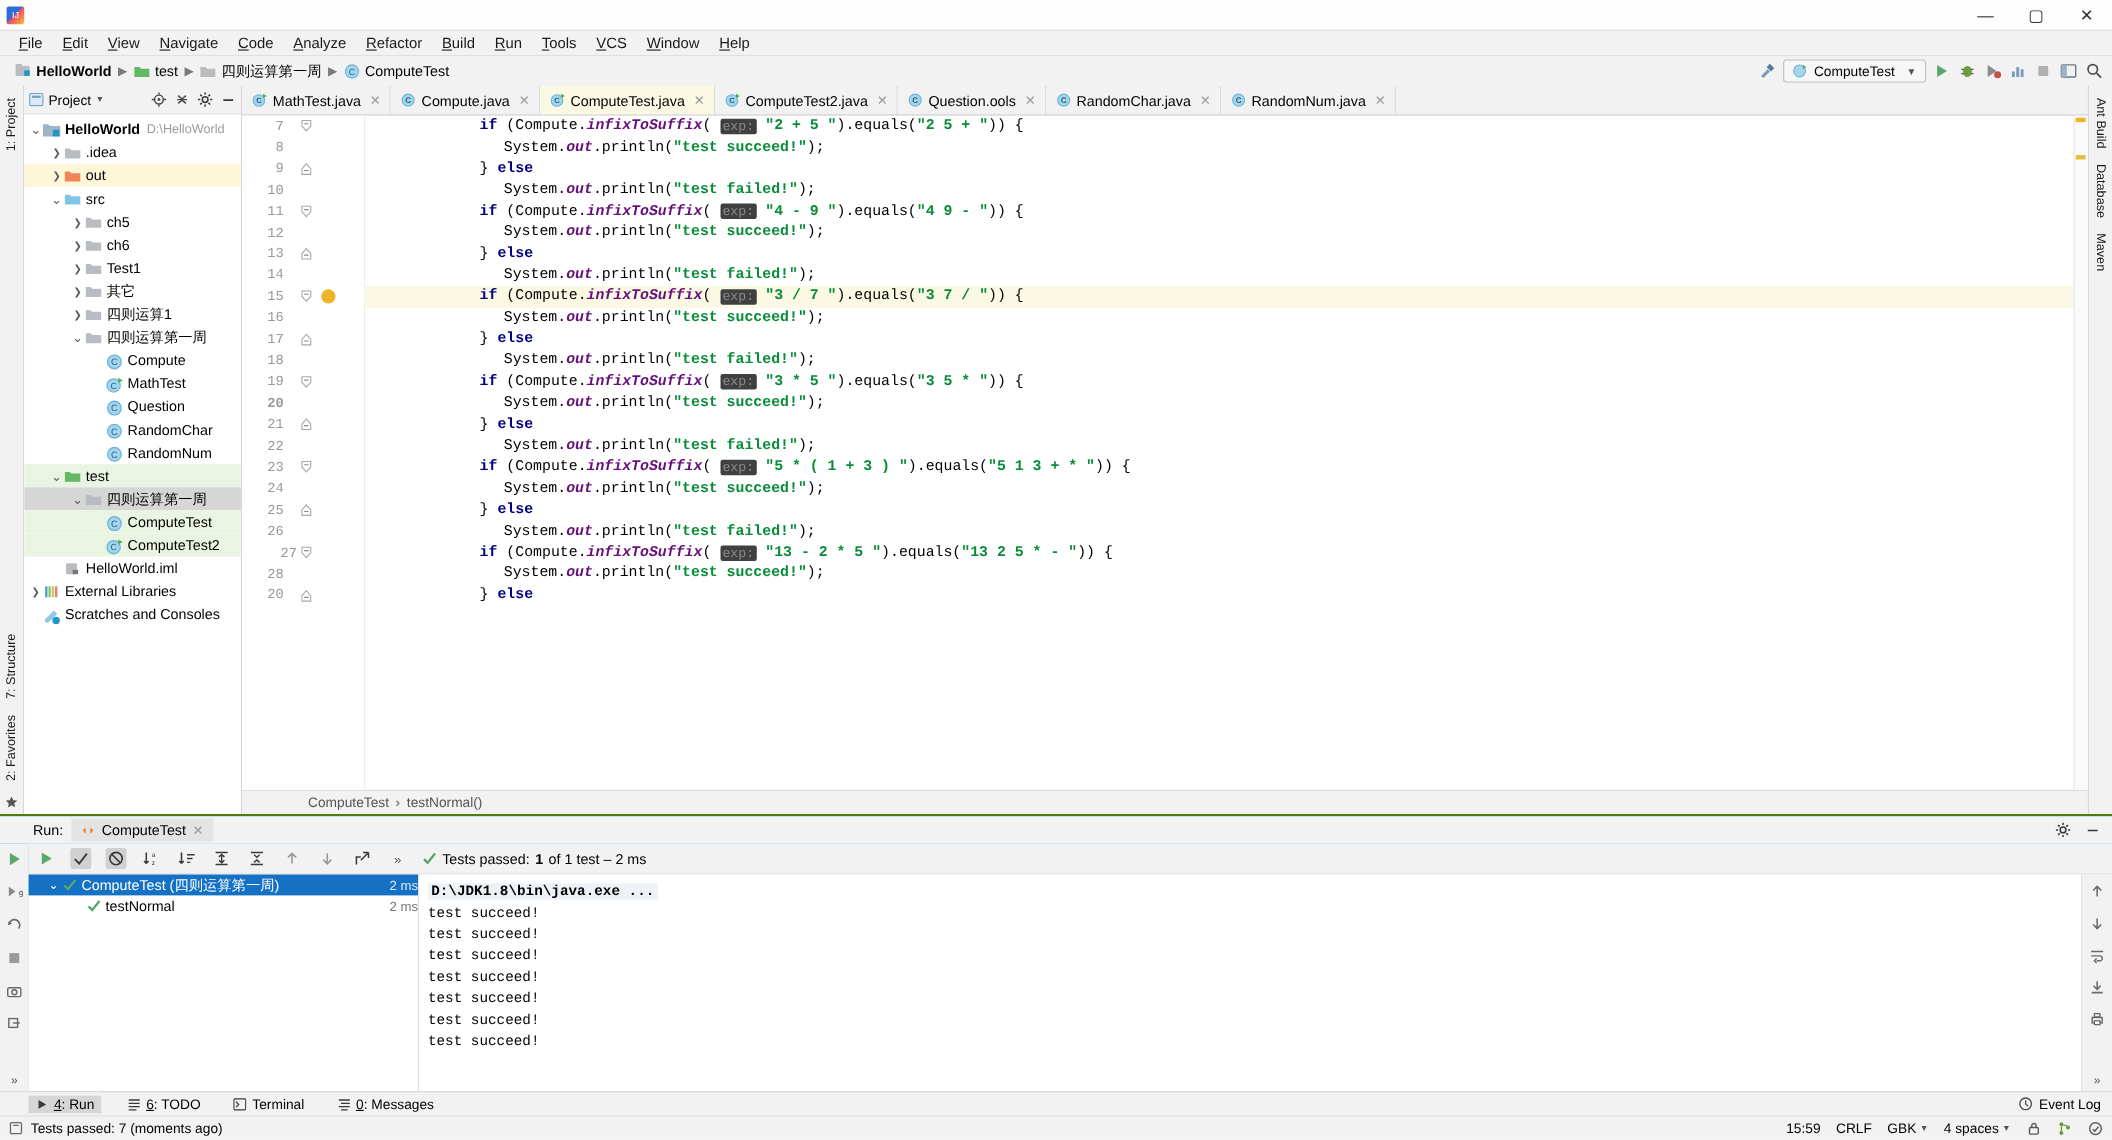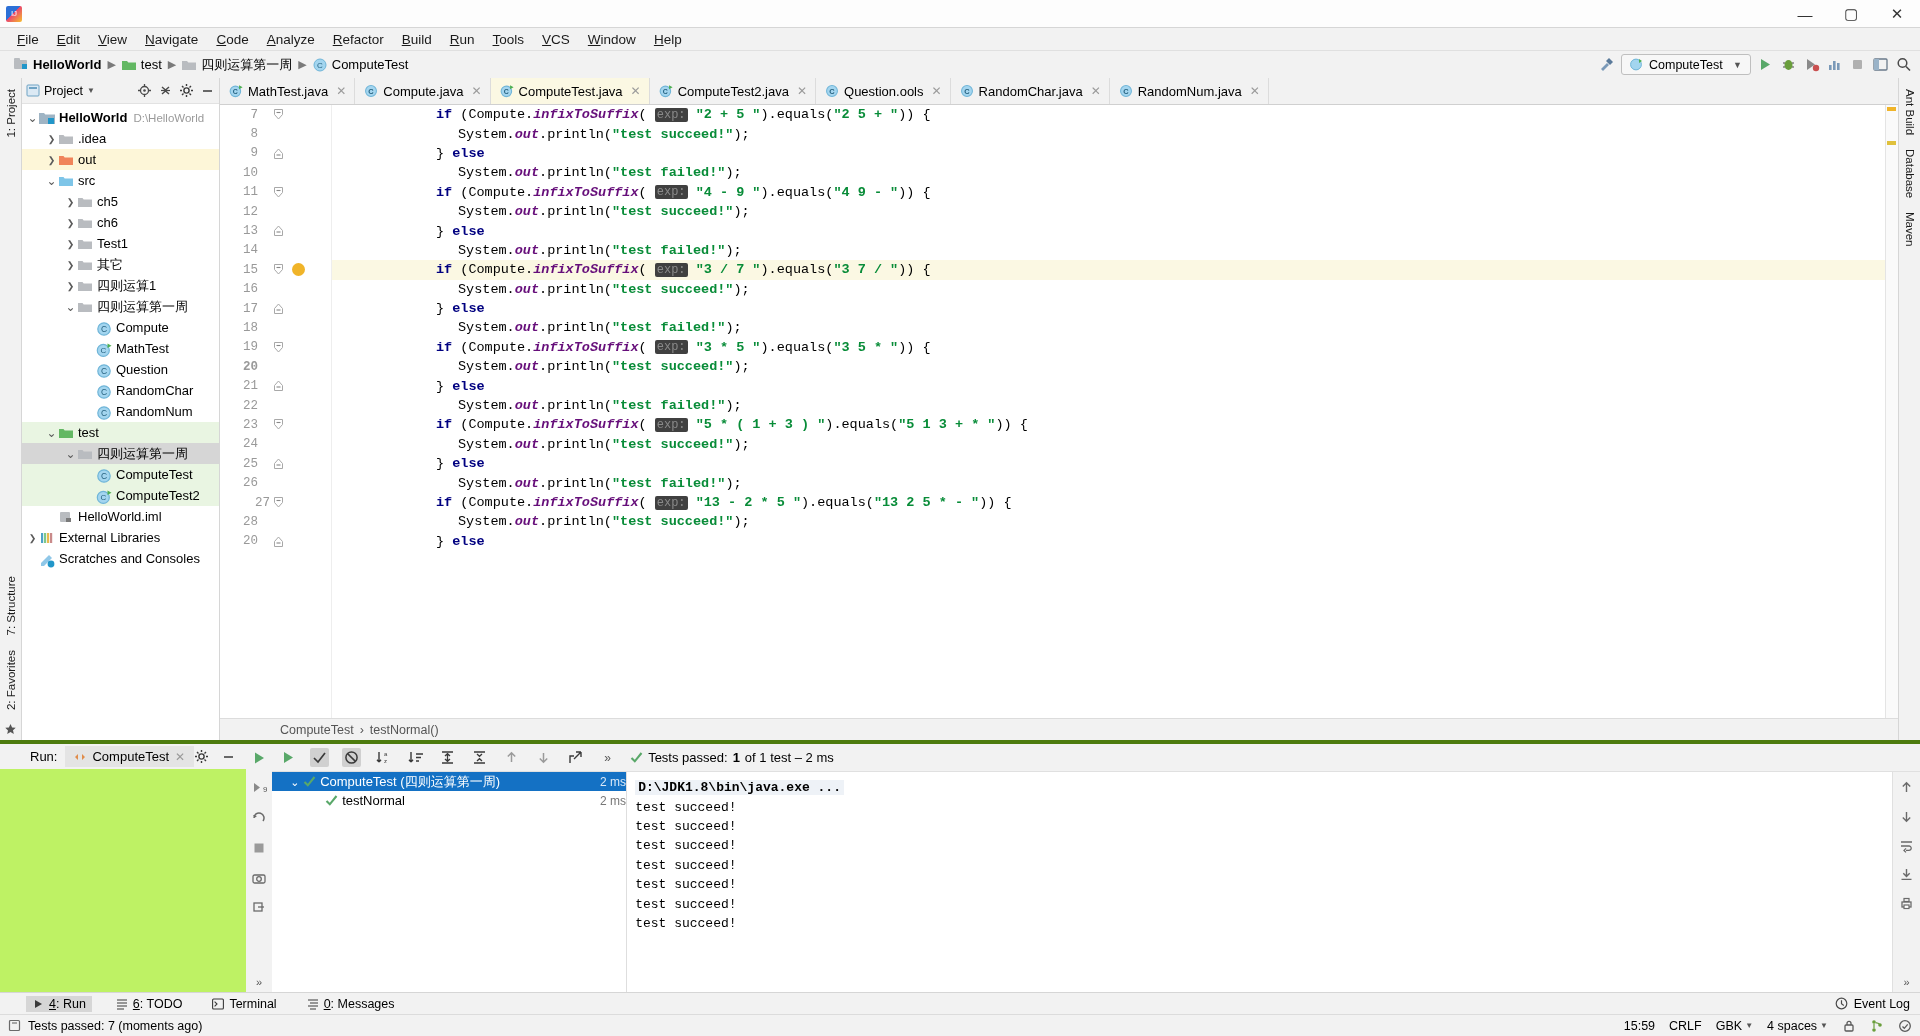--- a/index.html
+++ b/index.html
@@ -109,22 +109,22 @@
   .plain{ color: #000; }
 
   .crumbbar { height: 22px; background: #f2f2f2; border-top: 1px solid #dcdcdc;
               display: flex; align-items: center; padding-left: 60px; gap: 6px;
               font-size: 12.5px; color: #555; flex: none; }
 
   .markers { width: 13px; background: #fafafa; border-left: 1px solid #e4e4e4; position: relative; flex:none; }
   .mk { position: absolute; right: 2px; width: 9px; height: 4px; }
 
   
-  .runpanel { height: 252px; display: flex; flex-direction: row; background: #bef264;
-              border-top: 4px solid #4d7c0f; flex: none; }
+  .runpanel { height: 252px; display: flex; flex-direction: column; background: #0ea5e9;
+              border-top: 2px solid #4d7c0f; flex: none; }
   .rp-head { height: 25px; display: flex; align-items: center; background: #f2f2f2; }
   .rp-label { font-size: 13px; padding: 0 8px 0 30px; }
   .rp-tab { display: flex; align-items: center; gap: 6px; padding: 3px 9px; background: #e4e4e4;
             font-size: 13px; }
   .rp-tab .x { color: #999; font-size: 12px; }
   .rp-right { margin-left: auto; display: flex; align-items: center; gap: 12px; padding-right: 10px; }
   .rp-body { flex: 1; display: flex; min-height: 0; }
   .rp-rail { width: 26px; background: #f2f2f2; display: flex; flex-direction: column;
              align-items: center; gap: 14px; padding-top: 6px; flex: none; }
   .rp-main { flex: 1; display: flex; flex-direction: column; min-width: 0; background: #fff; }

